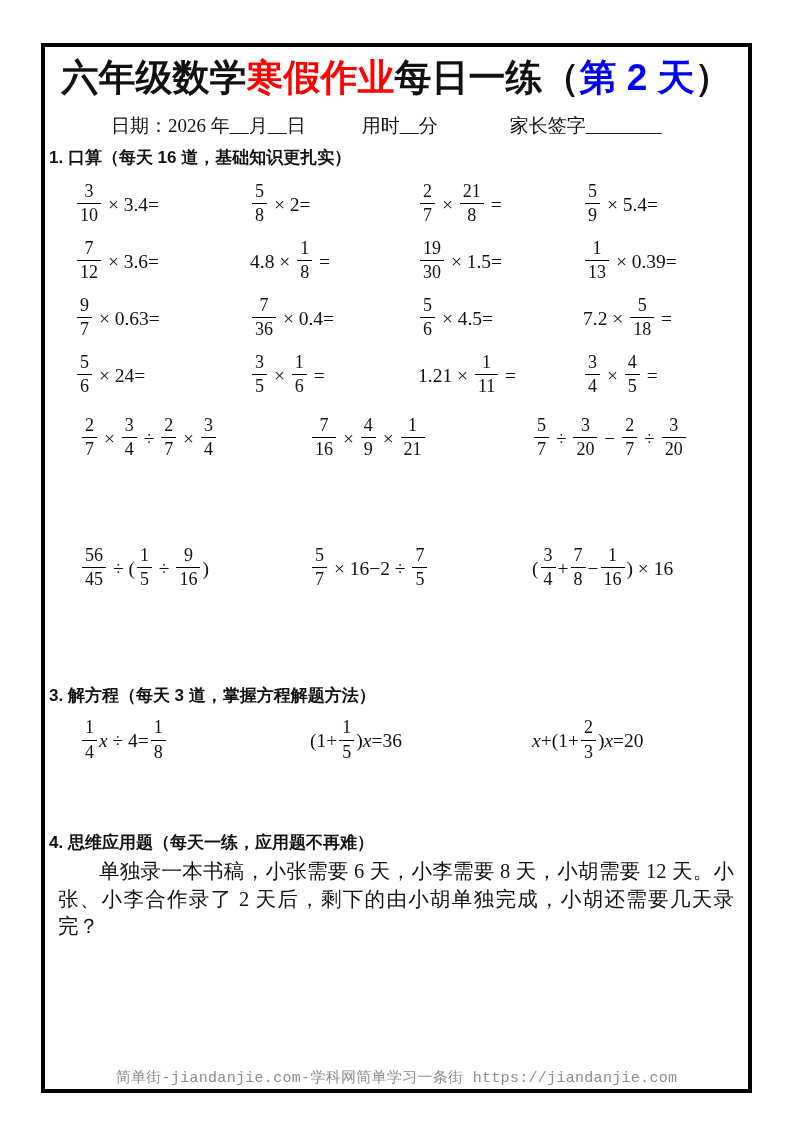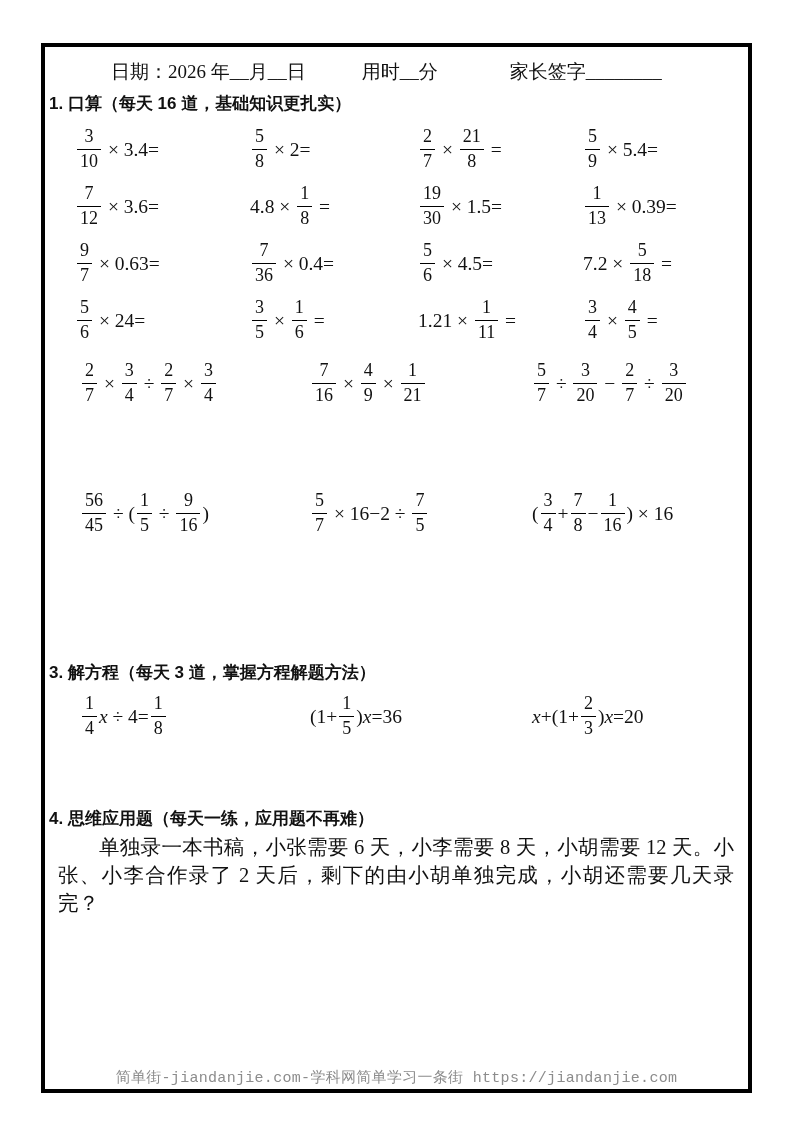--- a/index.html
+++ b/index.html
@@ -41,21 +41,21 @@
   h2 {
     font-family:"Liberation Sans", sans-serif;
     font-weight:bold;
     font-size:17px;
     line-height:1.3;
     padding-left:4px;
     white-space:nowrap;
   }
   .h2-s1 { margin-top:8px; }
   .h2-s2 { margin-top:10px; }
-  .h2-s3 { margin-top:118px; }
+  .h2-s3 { margin-top:87px; }
   .h2-s4 { margin-top:61px; }
   
   .grid { display:grid; grid-auto-rows:57px; }
   .grid .cell { display:flex; align-items:center; }
   .s1 { margin-top:8px;  padding-left:30px; grid-template-columns:175px 168px 165px 1fr; }
   .s2 { margin-top:6px;  padding-left:35px; grid-template-columns:230px 222px 1fr; row-gap:73px; }
   .s3 { margin-top:6px;  padding-left:35px; grid-template-columns:230px 222px 1fr; }
   
   .mexp { font-size:19.5px; white-space:nowrap; }
   .mexp .mvar { font-style:italic; font-family:"Liberation Serif", serif; }
@@ -87,20 +87,21 @@
     font-size:15px;
     color:var(--gray, #8c8c8c);
     letter-spacing:0.3px;
   }
 </style>
 </head>
 <body>
 
 <div class="sheet">
 
+  <h1 class="title"><span>六年级数学</span><span class="red">寒假作业</span><span>每日一练</span><span>（</span><span class="blue">第 2 天</span><span>）</span></h1>
 
   <div class="meta">
     <span class="m1">日期：2026 年__月__日</span><span class="m2">用时__分</span><span class="m3">家长签字________</span>
   </div>
 
   <section>
     <h2 class="h2-s1">1. 口算（每天 16 道，基础知识更扎实）</h2>
     <div class="grid s1">
         <div class="cell">
           <span class="mexp"><span class="frac"><span class="num">3</span><span class="den">10</span></span> × 3.4=</span>

